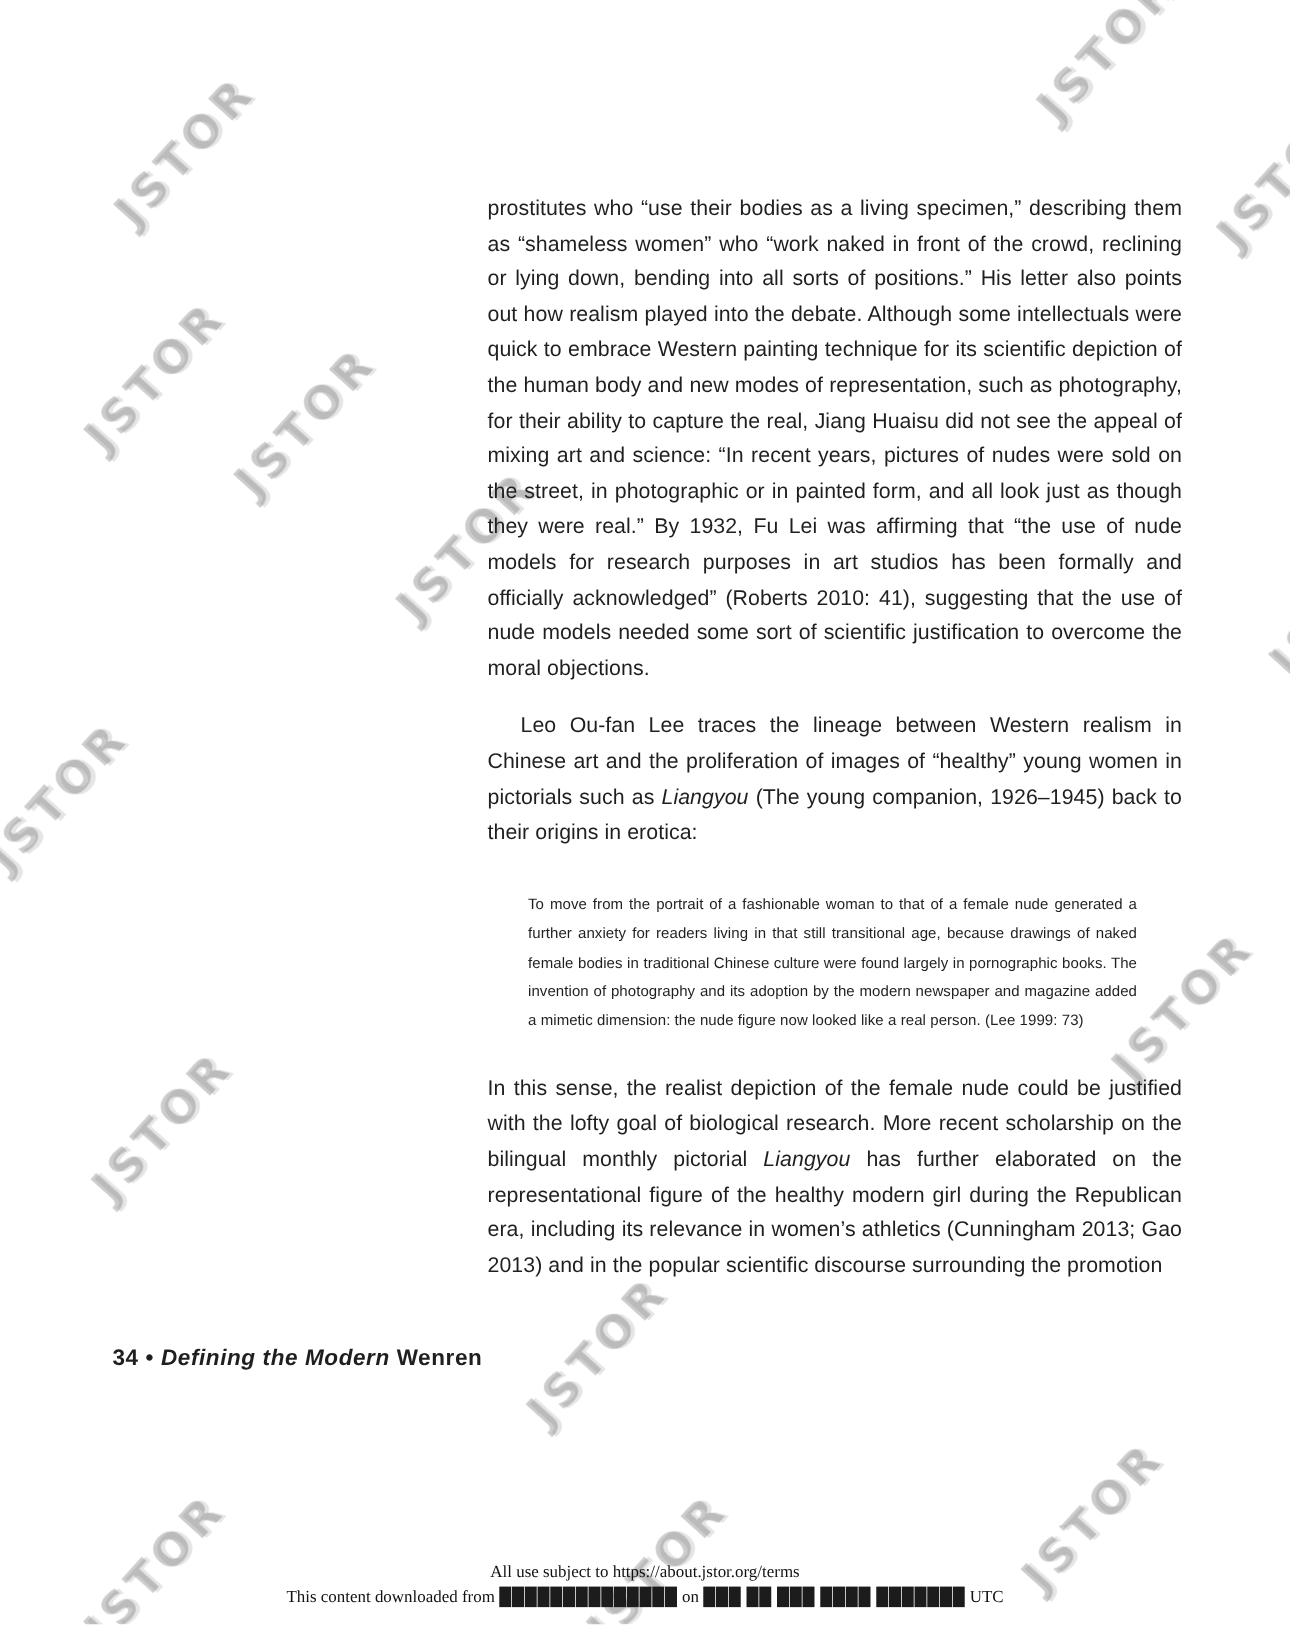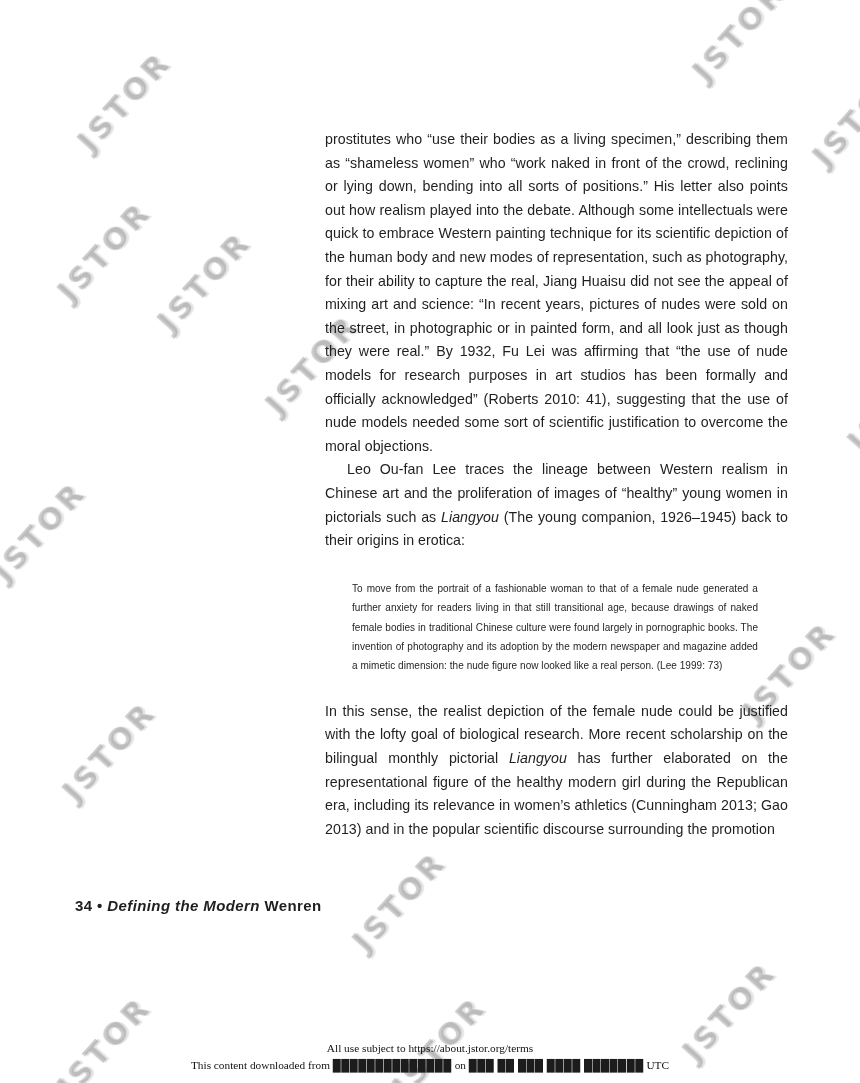--- a/index.html
+++ b/index.html
@@ -33,21 +33,21 @@
     position:absolute;
     left:325px;
     top:128px;
     width:463px;
     font-size:14.2px;
     line-height:23.6px;
     text-align:justify;
     letter-spacing:0.05px;
   }
   .para{margin:0;}
-  .para.indent{text-indent:22px;}
+  .para.indent{text-indent:22px;margin-top:15px;}
   .quote{
     margin:26px 0 24px 27px;
     width:406px;
     font-size:10px;
     line-height:19.4px;
     text-align:justify;
   }
   .it{font-style:italic;}
   .bd{font-weight:bold;}
   

